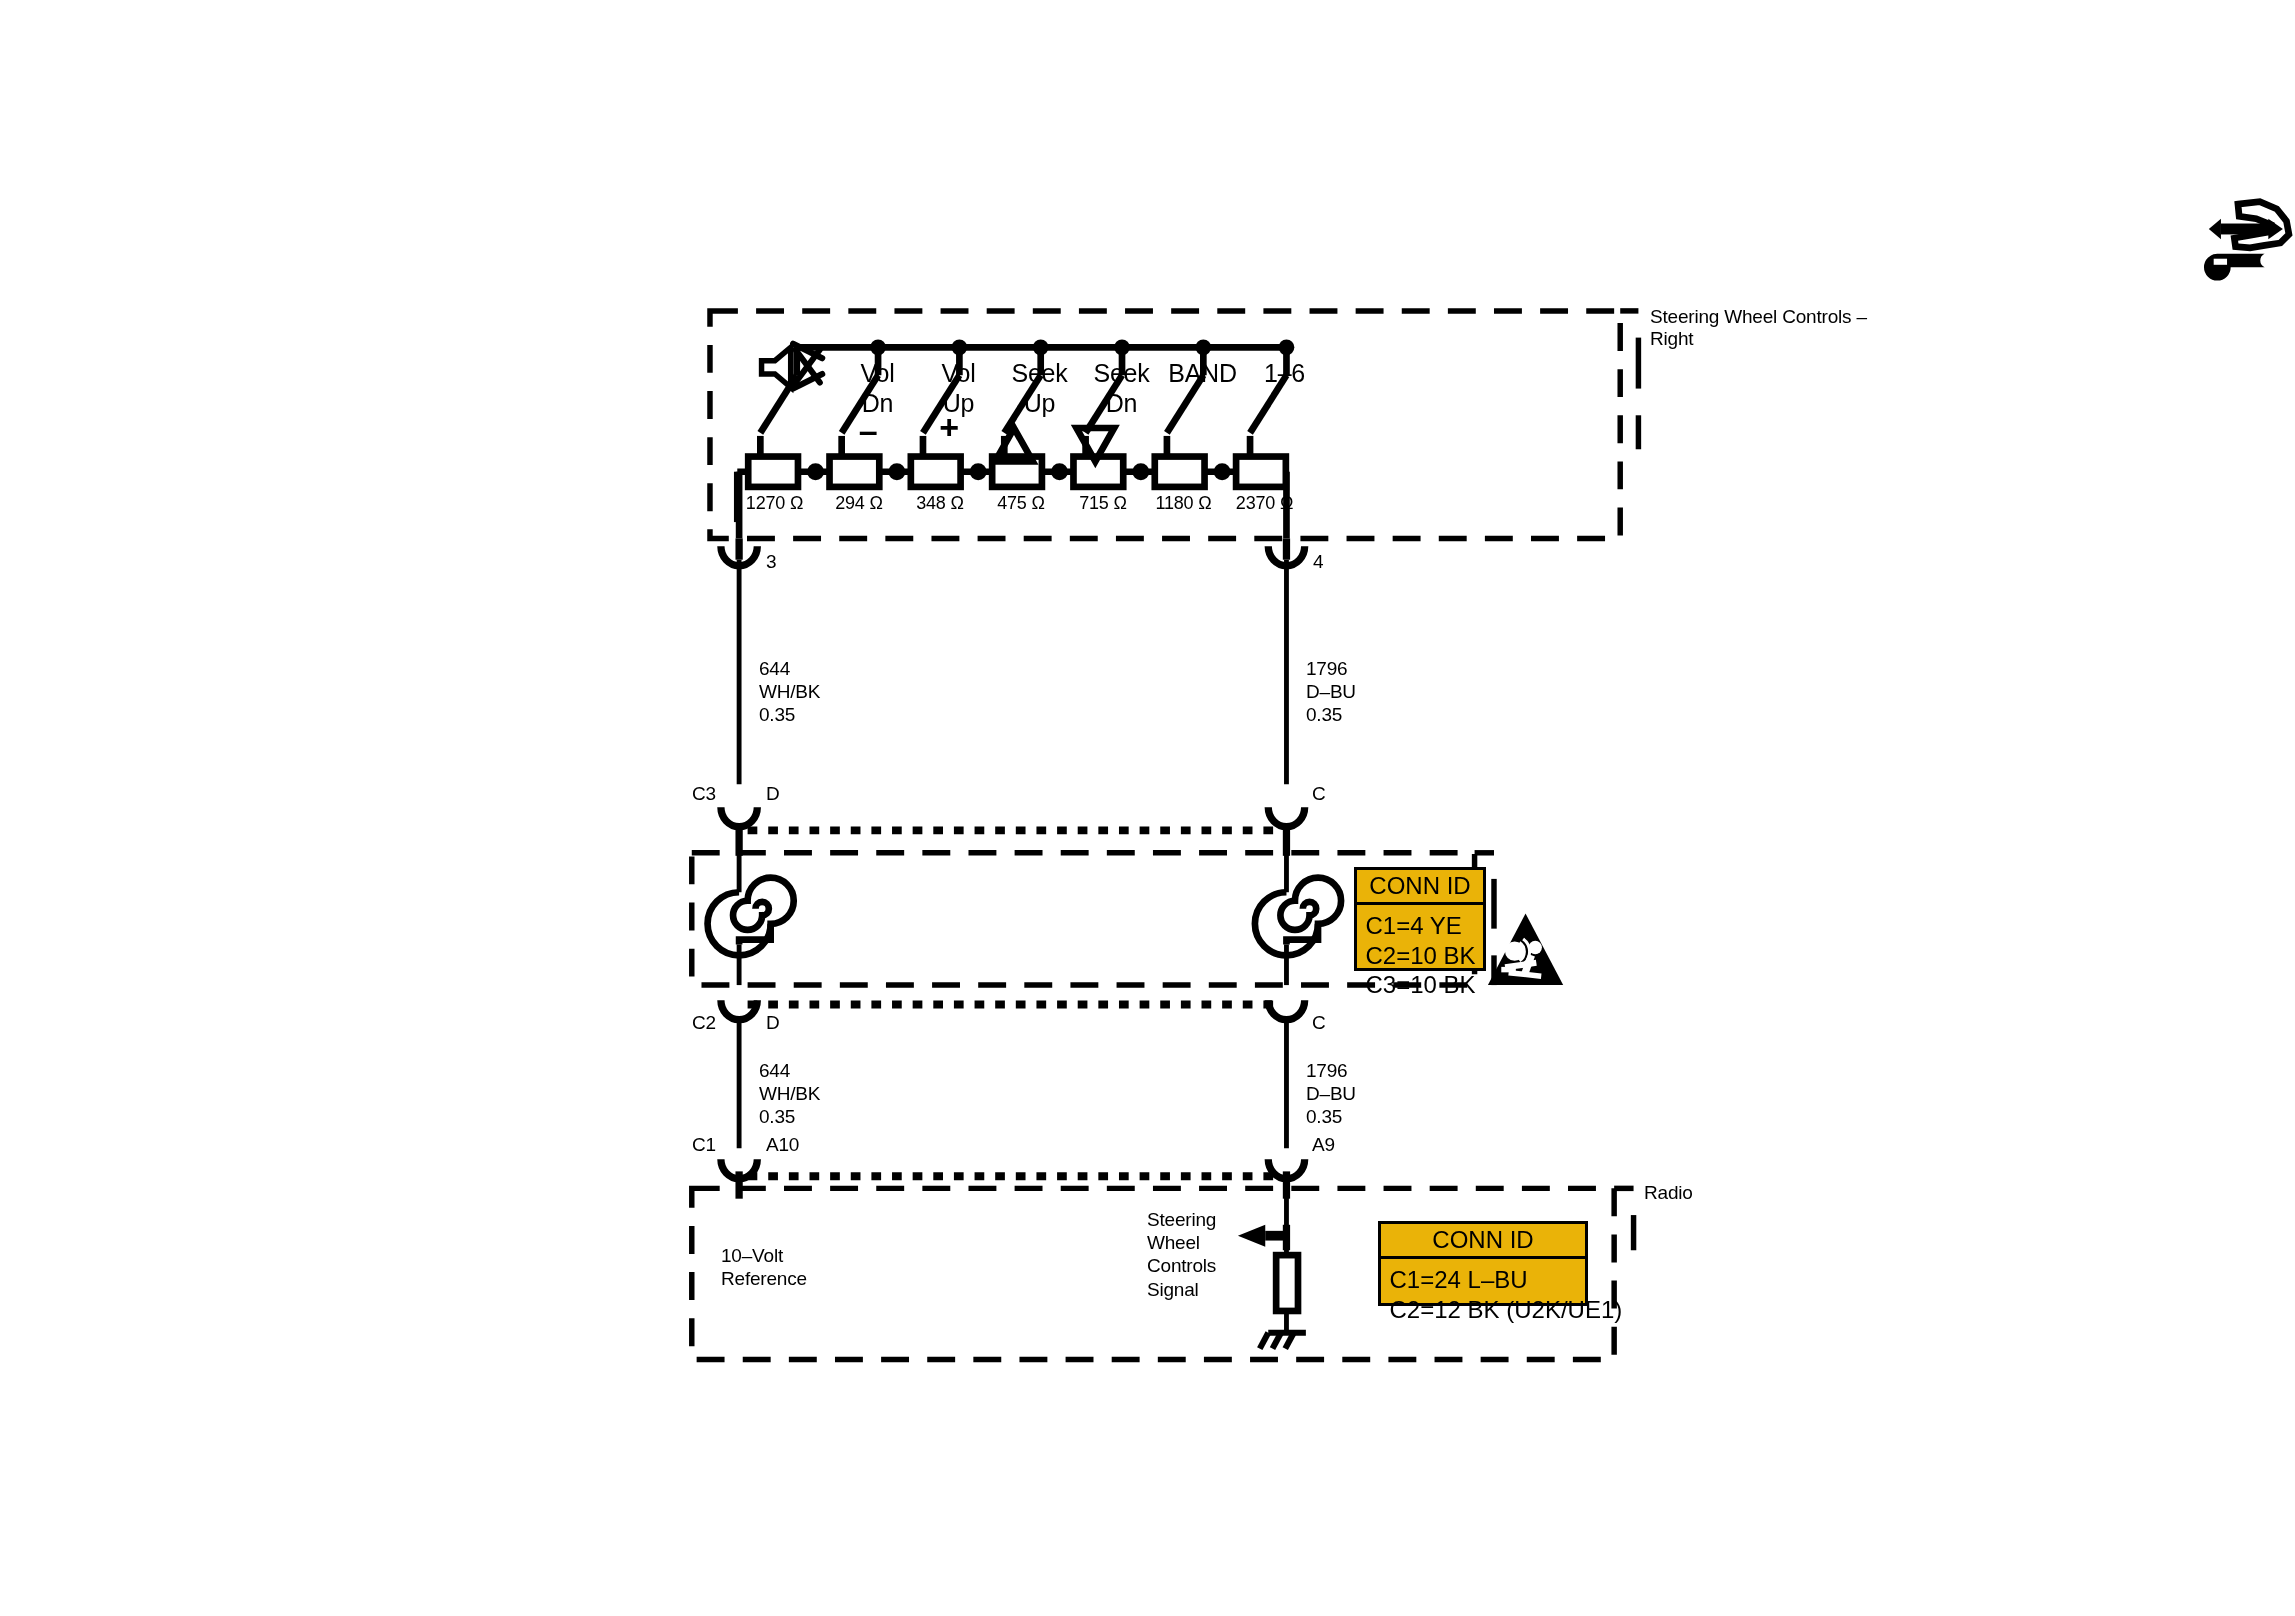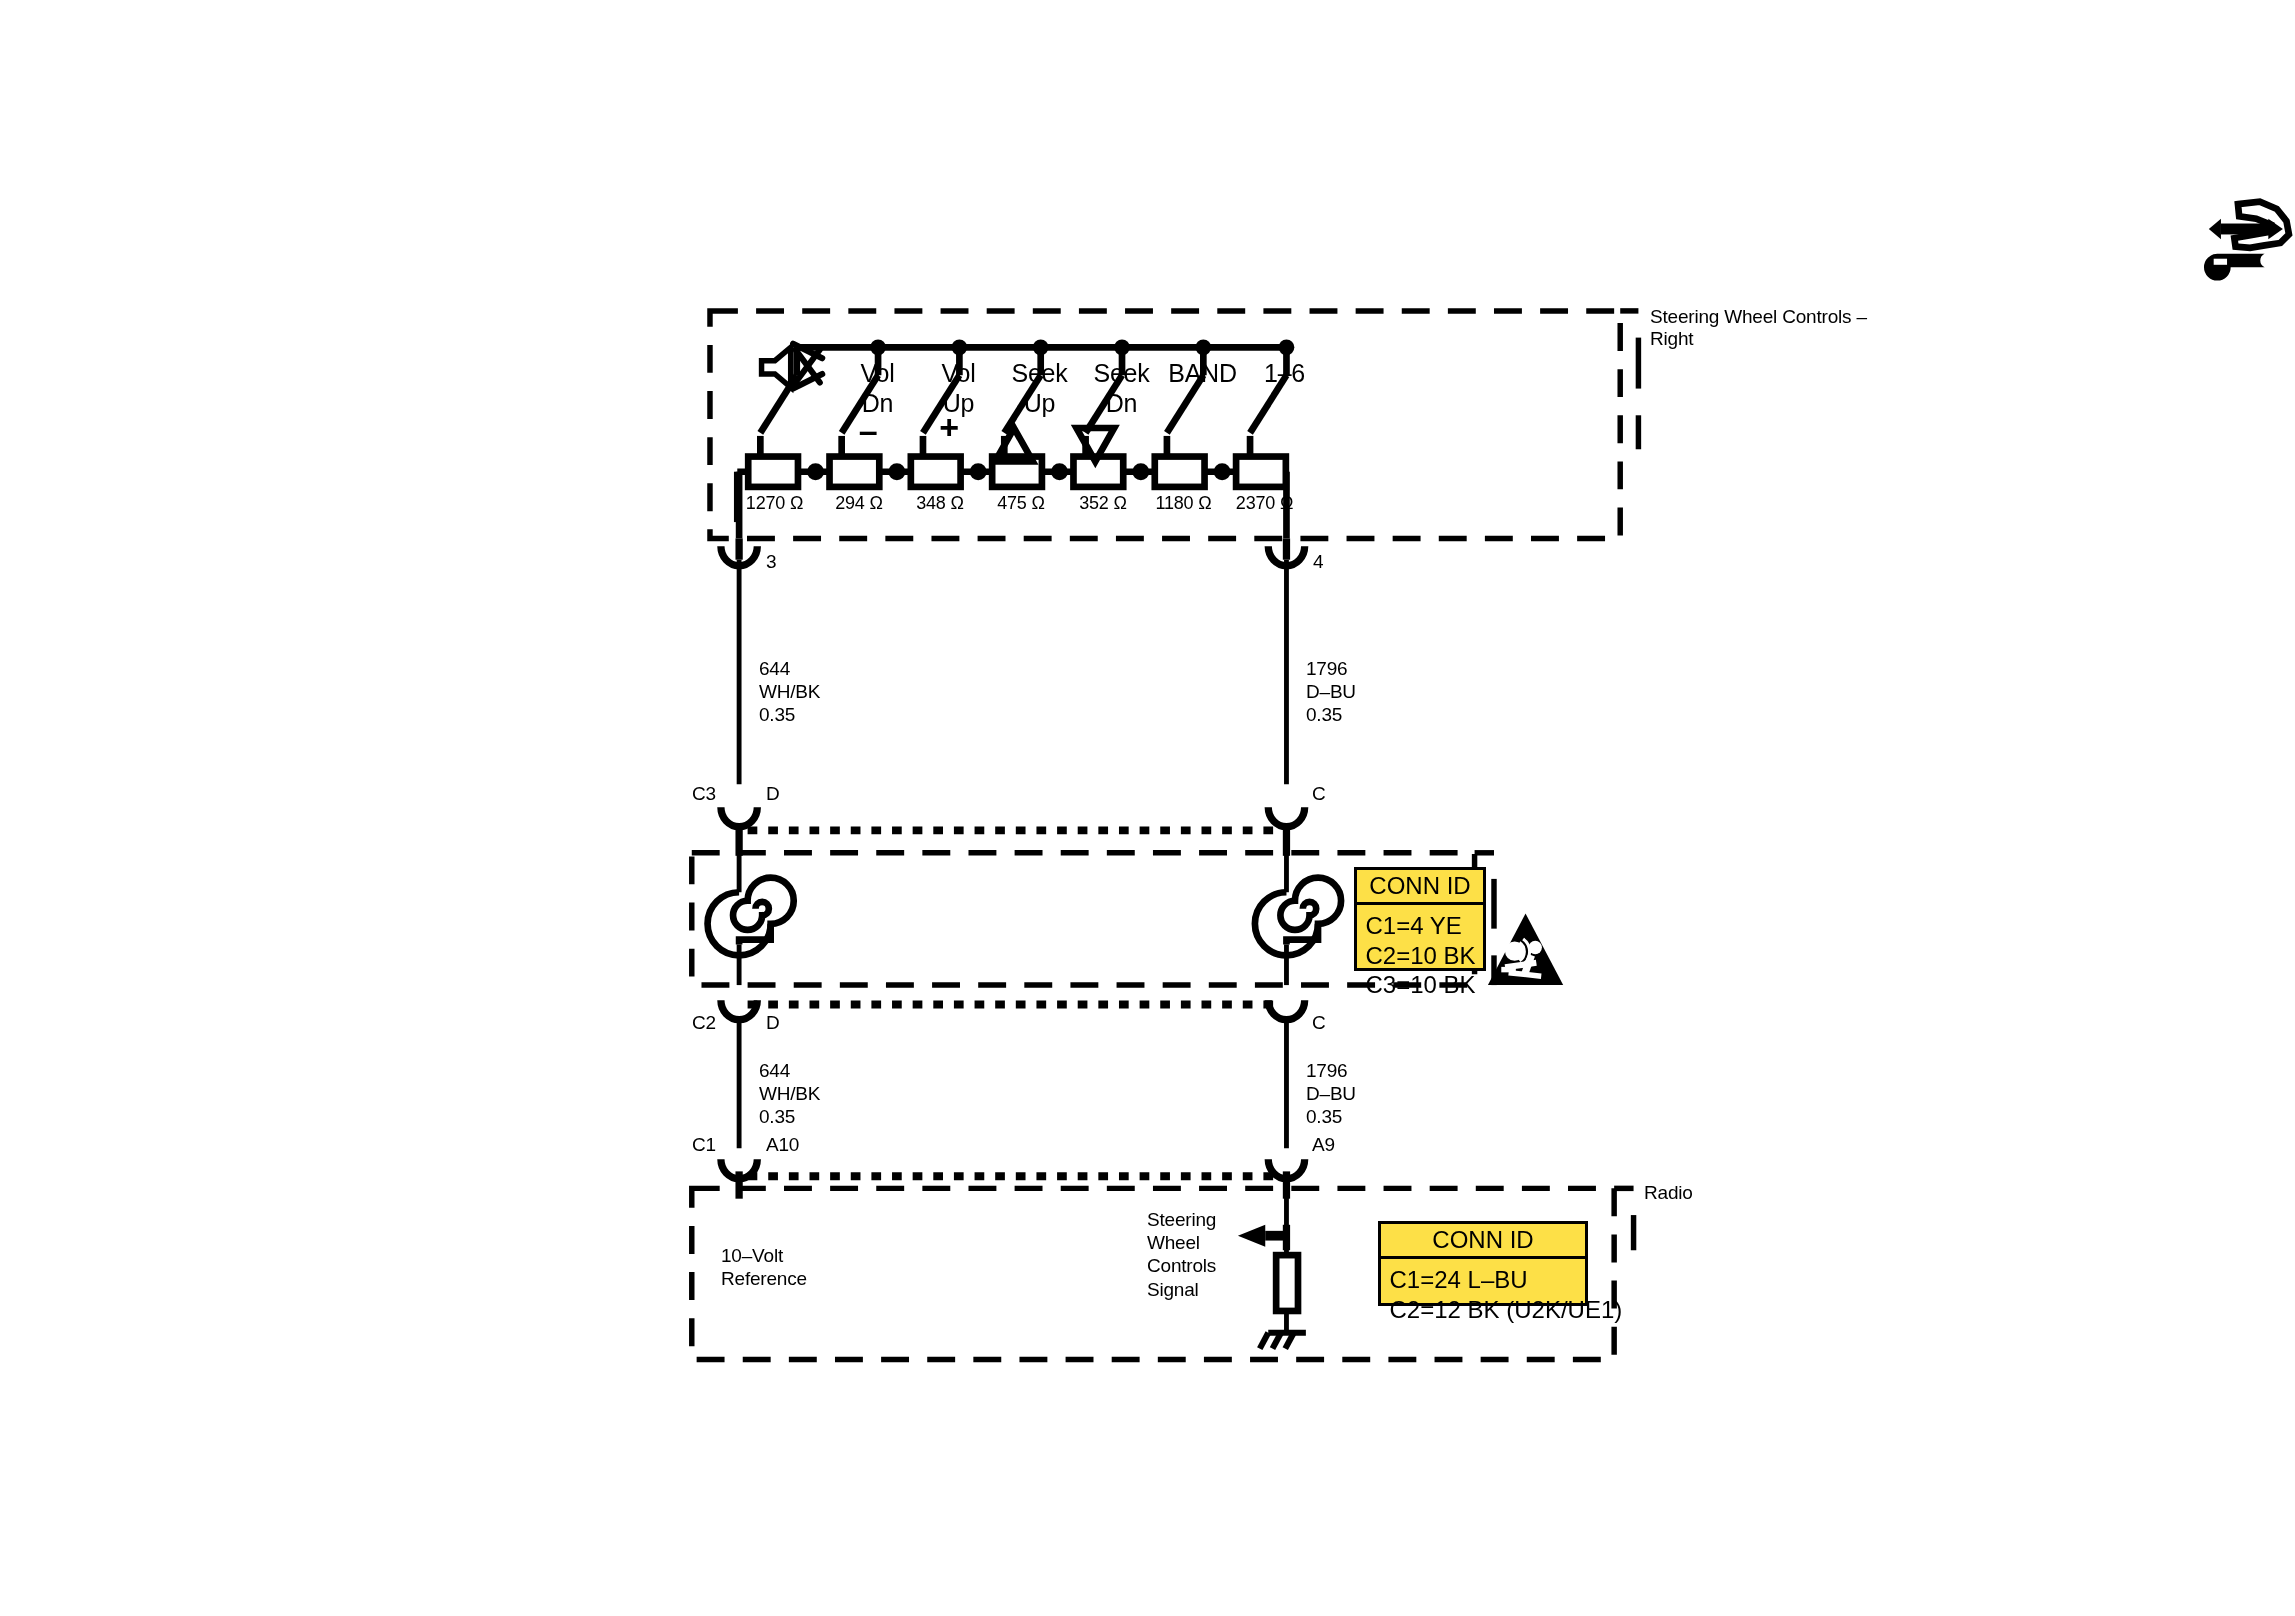--- a/index.html
+++ b/index.html
@@ -22,21 +22,21 @@
     font-family:"Liberation Sans", sans-serif;
     font-size:19px; line-height:1.18; font-weight:400;
     color:#000; white-space:pre; letter-spacing:-0.2px;
   }
   .lbl.sw{font-size:25px;text-align:center;}
   .lbl.ohm{font-size:18px;}
   .lbl.center{text-align:center;}
 
   
   .connid{
-    position:absolute;background:#fde047;border:3.6px solid #000;
+    position:absolute;background:#eab308;border:3.6px solid #000;
     box-sizing:border-box;
   }
   .connid .hdr{
     text-align:center;font-size:24px;padding:3.6px 7.3px 4.9px 7.3px;
     border-bottom:3.6px solid #000;line-height:1;
   }
   .connid .rows{padding:6px 8.5px 7.3px 8.5px;font-size:24px;line-height:1.22;}
   .connid .rows div{white-space:nowrap;}
 </style>
 </head>
@@ -254,21 +254,21 @@
   <div class="lbl sw" style="left:1158px;top:359px;width:89px;">BAND</div>
   <div class="lbl sw" style="left:1242px;top:359px;width:85px;">1–6</div>
 
   <div class="lbl center" style="left:847px;top:420px;width:42px;font-size:34px;font-weight:700;line-height:0.6;">–</div>
   <div class="lbl center" style="left:928px;top:412px;width:42px;font-size:34px;font-weight:700;line-height:0.9;">+</div>
 
   <div class="lbl ohm" style="left:732px;top:493px;width:85px;text-align:center;">1270 Ω</div>
   <div class="lbl ohm" style="left:821px;top:493px;width:76px;text-align:center;">294 Ω</div>
   <div class="lbl ohm" style="left:902px;top:493px;width:76px;text-align:center;">348 Ω</div>
   <div class="lbl ohm" style="left:983px;top:493px;width:76px;text-align:center;">475 Ω</div>
-  <div class="lbl ohm" style="left:1065px;top:493px;width:76px;text-align:center;">352 Ω</div>
+  <div class="lbl ohm" style="left:1065px;top:493px;width:76px;text-align:center;">715 Ω</div>
   <div class="lbl ohm" style="left:1141px;top:493px;width:85px;text-align:center;">1180 Ω</div>
   <div class="lbl ohm" style="left:1222px;top:493px;width:85px;text-align:center;">2370 Ω</div>
 
   <div class="lbl" style="left:1650px;top:306px;width:261px;">Steering Wheel Controls –
 Right</div>
 
   <div class="lbl" style="left:766px;top:551px;">3</div>
   <div class="lbl" style="left:1313px;top:551px;">4</div>
 
   <div class="lbl" style="left:759px;top:657px;line-height:1.22;"><span>644</span><br><span>WH/BK</span><br><span>0.35</span></div>

